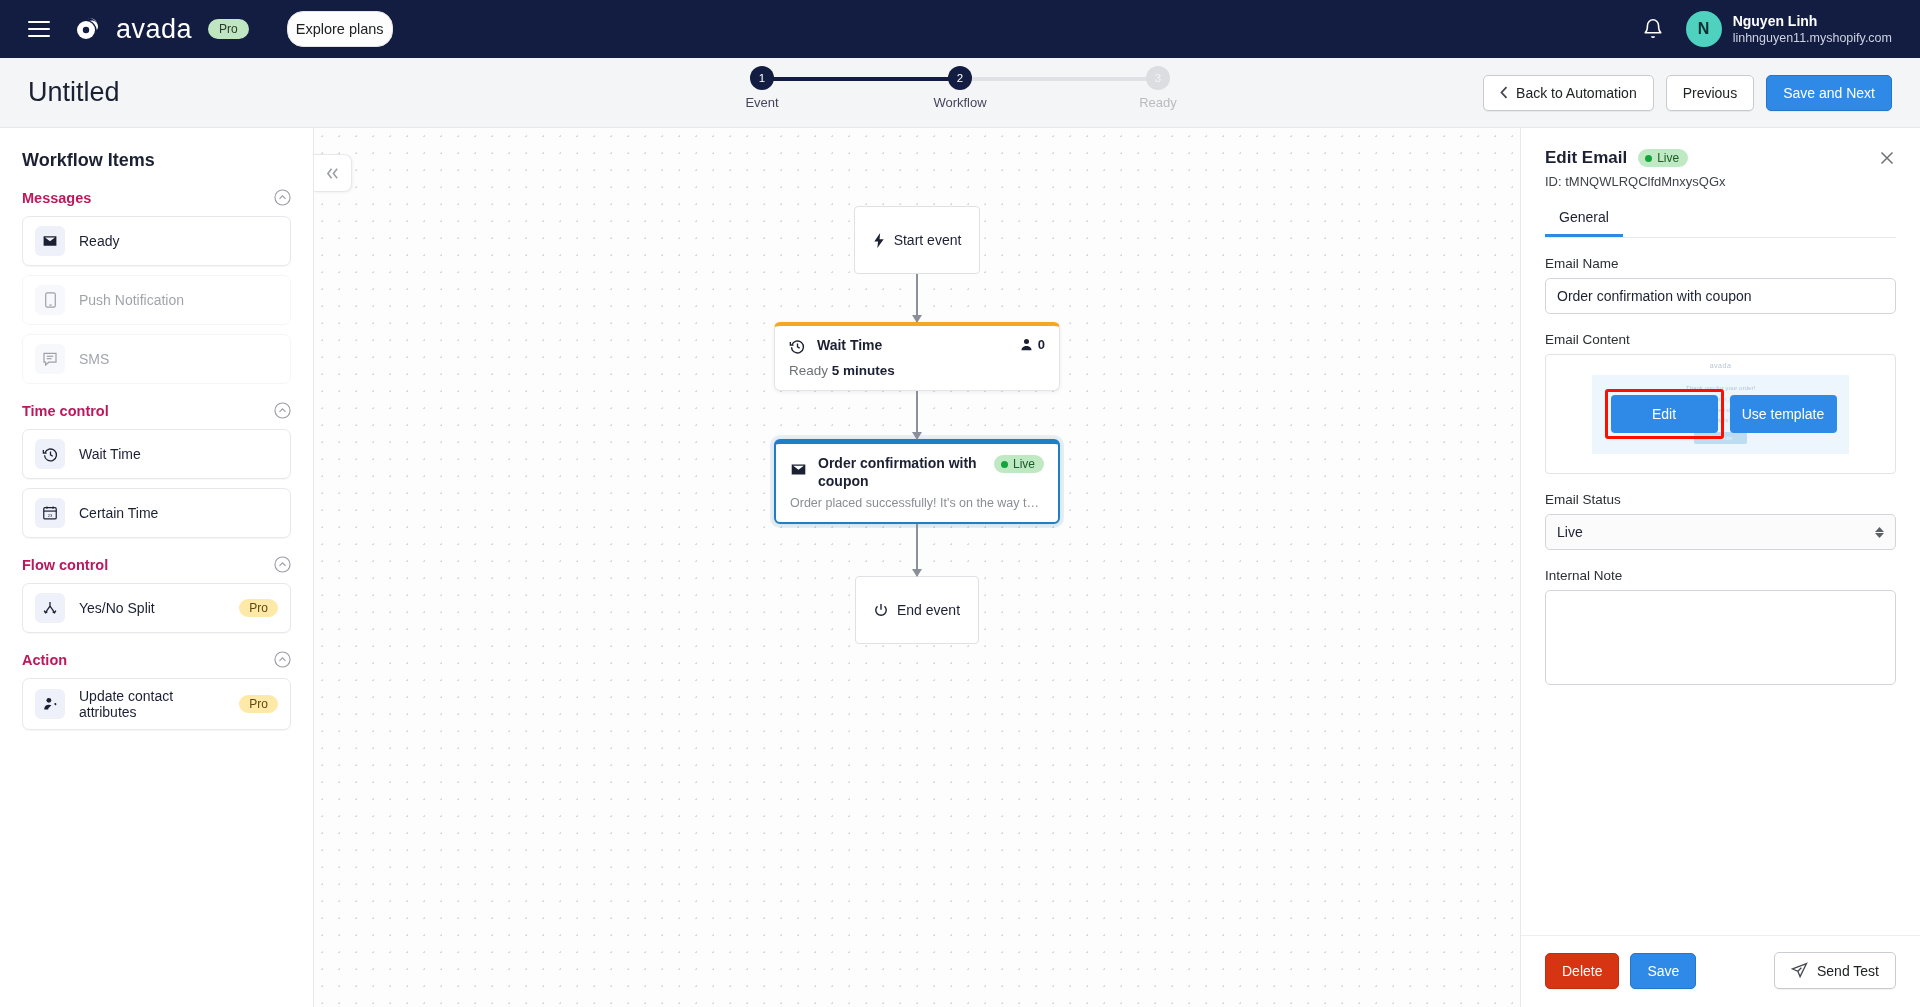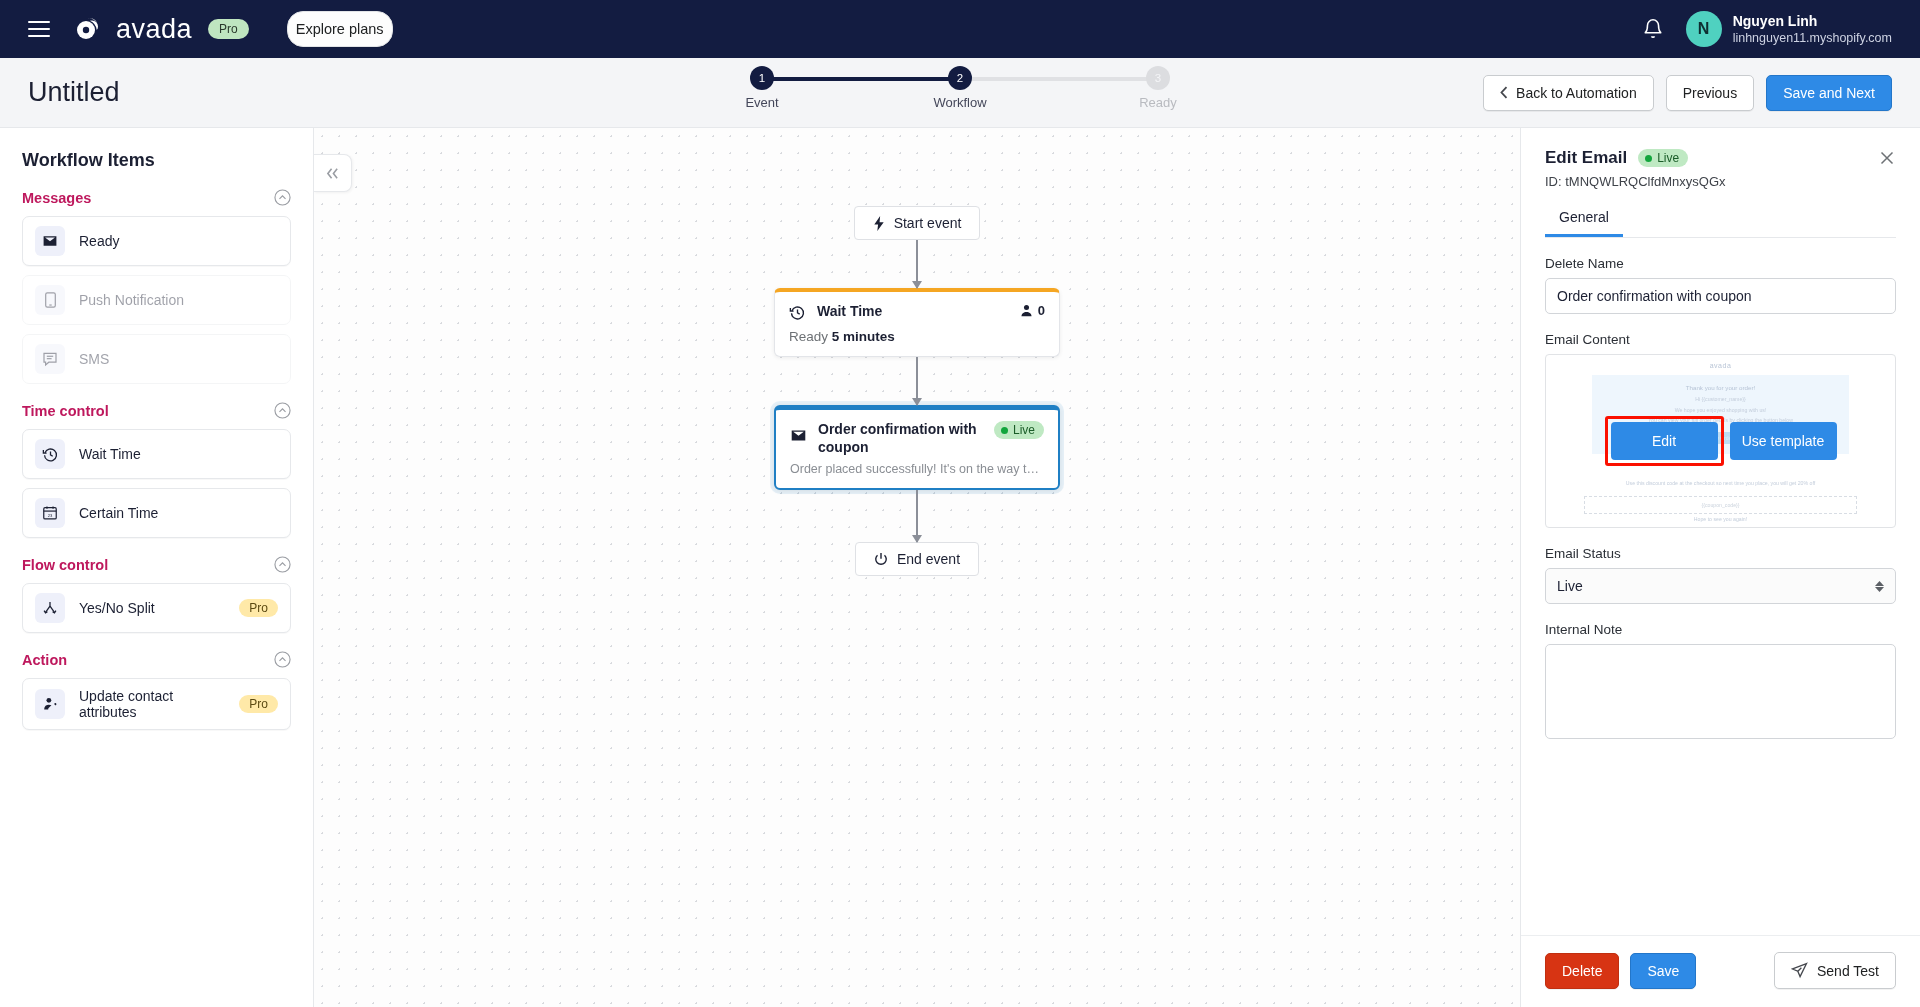--- a/index.html
+++ b/index.html
@@ -118,21 +118,21 @@
     position: absolute; left: 0; top: 26px; width: 38px; height: 38px;
     background: #fff; border: 1px solid #e6e8eb; border-left: none;
     border-radius: 0 8px 8px 0; display: flex; align-items: center;
     justify-content: center; cursor: pointer; z-index: 5;
     box-shadow: 1px 1px 3px rgba(0,0,0,.05);
   }
   .flow { position: absolute; left: 50%; transform: translateX(-50%); top: 78px;
     width: 286px; display: flex; flex-direction: column; align-items: center; }
   .pill-node {
     background: #fff; border: 1px solid #dfe1e5; border-radius: 4px;
-    font-size: 14px; color: #1c2033; padding: 8px 18px;
+    font-size: 14px; color: #1c2033; padding: 25px 18px;
     display: inline-flex; align-items: center; gap: 9px; cursor: pointer;
   }
   .connector { width: 2px; background: #8b8f98; position: relative; }
   .connector::after {
     content: ''; position: absolute; bottom: -1px; left: 50%;
     transform: translateX(-50%);
     border-left: 5px solid transparent; border-right: 5px solid transparent;
     border-top: 8px solid #8b8f98;
   }
   .card {
@@ -186,21 +186,21 @@
   }
   .select-caret { margin-left: auto; font-size: 9px; line-height: 1; color: #5c6066;
     display: flex; flex-direction: column; gap: 1px; }
   .note-area {
     width: 100%; height: 95px; border: 1px solid #d2d5d9; border-radius: 5px;
     padding: 9px 11px; font-size: 14px; resize: none;
     font-family: "Liberation Sans", sans-serif;
   }
   
   .content-box {
-    border: 1px solid #e1e3e6; border-radius: 4px; height: 174px; position: relative;
+    border: 1px solid #e1e3e6; border-radius: 4px; height: 120px; position: relative;
     overflow: hidden; background: #fff;
   }
   .mini-mail { position: absolute; inset: 0; padding: 7px 0; text-align: center; }
   .mini-logo { font-size: 7px; color: #b9c5d6; letter-spacing: .5px; }
   .mini-panel { background: #eef6fd; margin: 6px 46px 0; padding: 7px 6px 10px; }
   .mini-l { font-size: 5.2px; color: #c3cddb; line-height: 2.0; display: block; }
   .mini-l.big { font-size: 6.2px; color: #b7c4d6; }
   .mini-btn { display: inline-block; background: #bcdcf2; color: #dff0fb;
     font-size: 5px; padding: 3px 14px; border-radius: 2px; margin-top: 6px; }
   .mini-coupon { border: 1px dashed #d8dde4; margin: 8px 38px 0; padding: 5px;
@@ -476,21 +476,21 @@
         <svg class="rp-close" viewBox="0 0 18 18" fill="none" stroke="#6d7175" stroke-width="1.5">
           <path d="M3.5 3.5 14.5 14.5M14.5 3.5 3.5 14.5"></path>
         </svg>
       </div>
       <div class="rp-id">ID: tMNQWLRQClfdMnxysQGx</div>
 
       <div class="tabs">
         <div class="tab active">General</div>
       </div>
 
-      <div class="field-label">Delete Name</div>
+      <div class="field-label">Email Name</div>
       <input class="text-input" value="Order confirmation with coupon" style="">
 
       <div class="field-label">Email Content</div>
       <div class="content-box">
         <div class="mini-mail">
           <div class="mini-logo">avada</div>
           <div class="mini-panel">
             <span class="mini-l big">Thank you for your order!</span>
             <span class="mini-l">Hi {{customer_name}}</span>
             <span class="mini-l">We hope you enjoyed shopping with us!</span>

